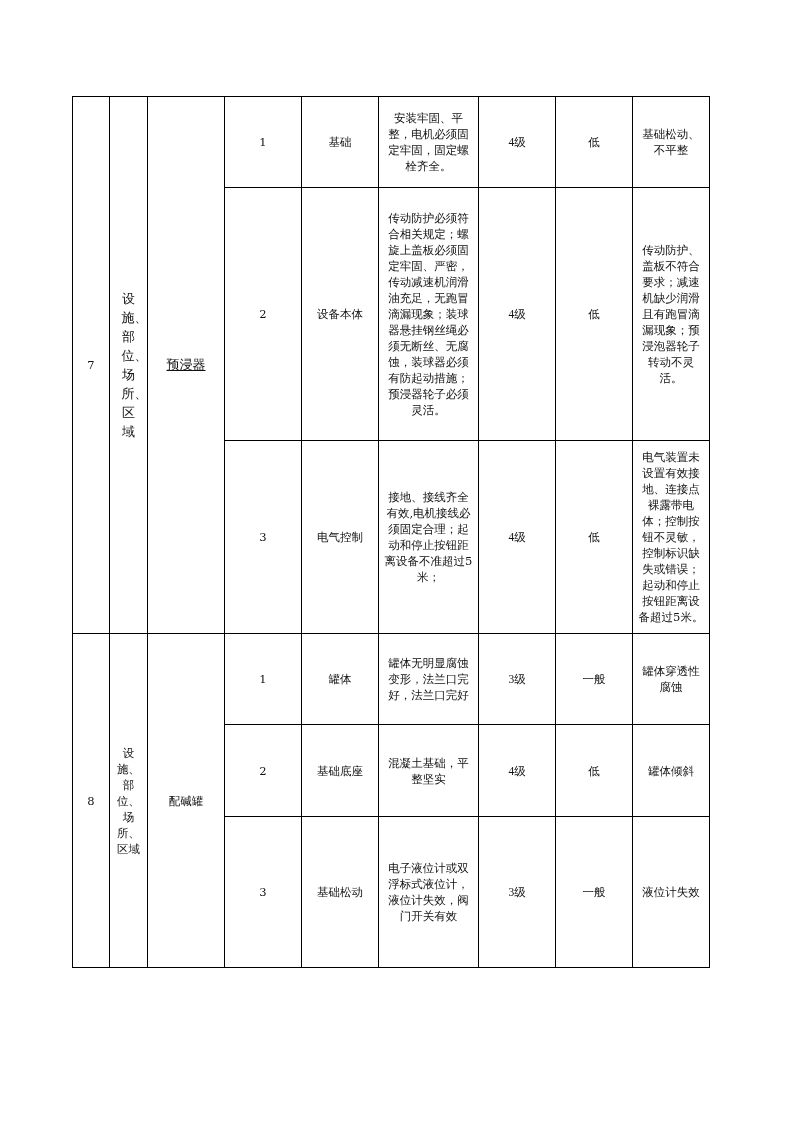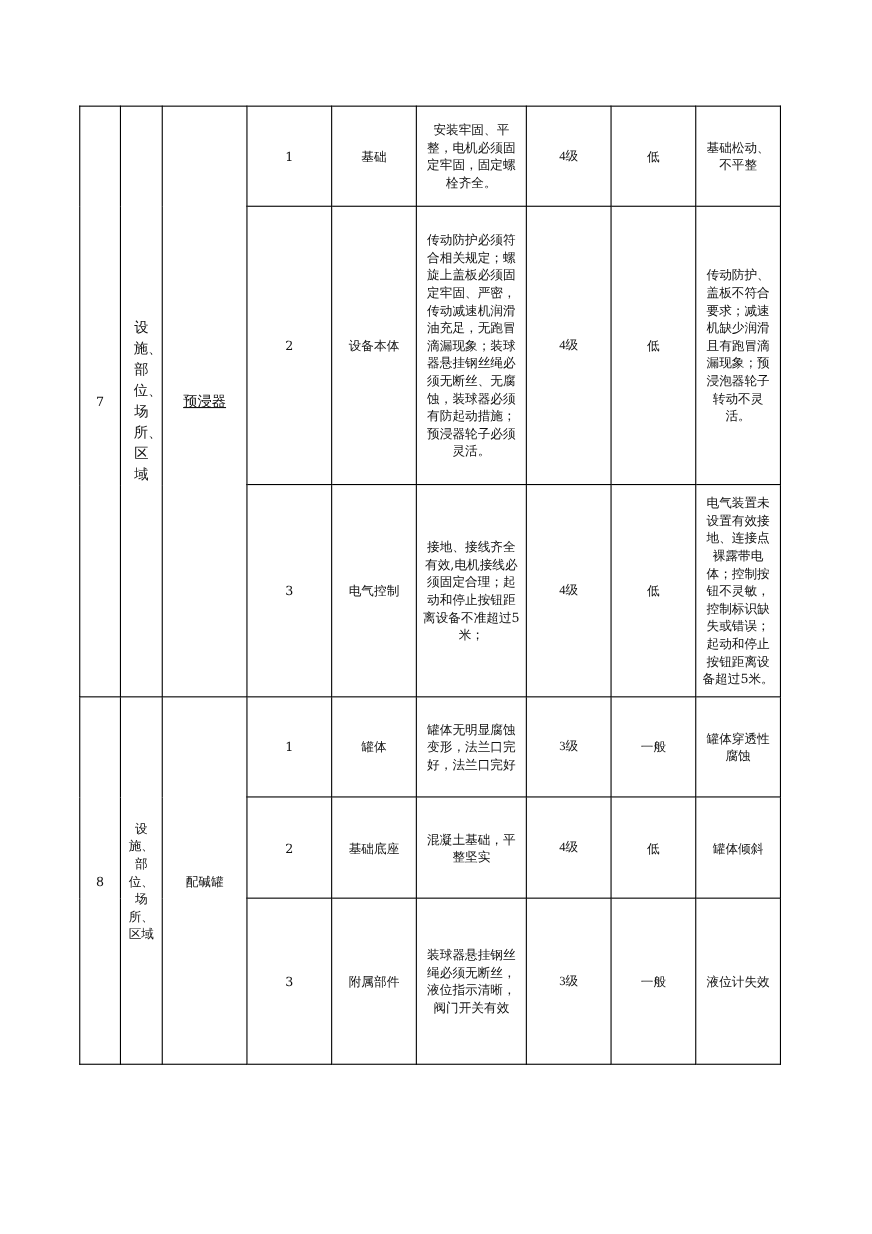--- a/index.html
+++ b/index.html
@@ -118,22 +118,22 @@
       <td class="col-item"><span>基础底座</span></td>
       <td class="col-std">
           <span class="std-text">混凝土基础，平整坚实</span>
         </td>
       <td class="col-level"><span>4级</span></td>
       <td class="col-risk"><span>低</span></td>
       <td class="col-hazard"><span>罐体倾斜</span></td>
     </tr>
     <tr style="height:151px;">
       <td class="col-idx"><span>3</span></td>
-      <td class="col-item"><span>附属部件</span></td>
+      <td class="col-item"><span>基础松动</span></td>
       <td class="col-std">
-          <span class="std-text">装球器悬挂钢丝绳必须无断丝，液位指示清晰，阀门开关有效</span>
+          <span class="std-text">电子液位计或双浮标式液位计，液位计失效，阀门开关有效</span>
         </td>
       <td class="col-level"><span>3级</span></td>
       <td class="col-risk"><span>一般</span></td>
       <td class="col-hazard"><span>液位计失效</span></td>
     </tr>
   </tbody>
 </table>
 
 </body></html>

